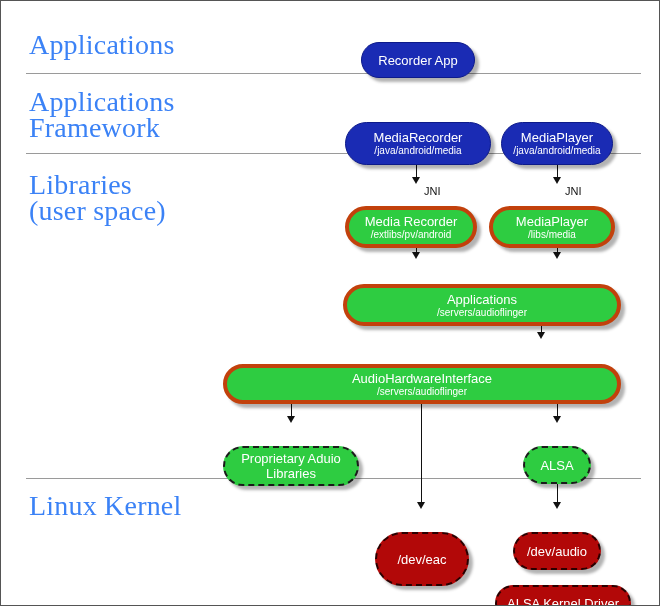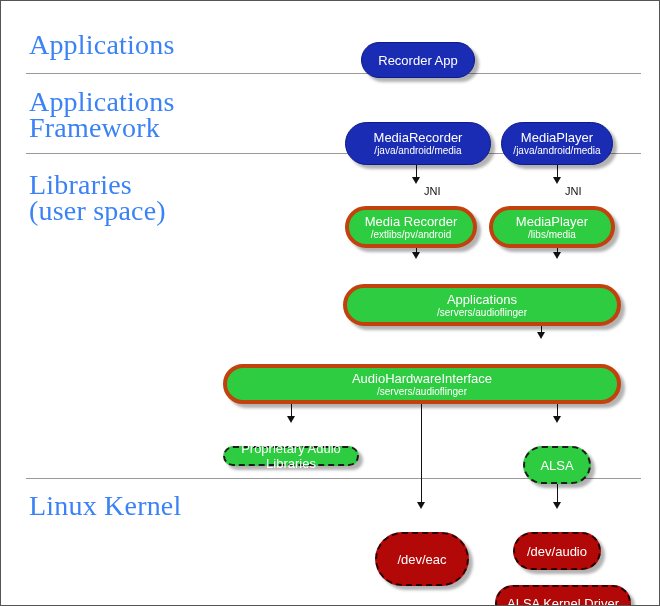--- a/index.html
+++ b/index.html
@@ -190,21 +190,21 @@
   <div class="node green" style="left:342px; top:256px; width:278px; height:42px;">
     <div class="node-title">Applications</div>
     <div class="node-sub">/servers/audioflinger</div>
   </div>
 
   <div class="node green" style="left:222px; top:336px; width:398px; height:40px;">
     <div class="node-title">AudioHardwareInterface</div>
     <div class="node-sub">/servers/audioflinger</div>
   </div>
 
-  <div class="node green-dashed wrap" style="left:222px; top:418px; width:136px; height:20px;">
+  <div class="node green-dashed wrap" style="left:222px; top:418px; width:136px; height:40px;">
     <div class="node-title">Proprietary Aduio
 Libraries</div>
   </div>
 
   <div class="node green-dashed" style="left:522px; top:418px; width:68px; height:38px;">
     <div class="node-title">ALSA</div>
   </div>
 
   <div class="node red-dashed" style="left:374px; top:504px; width:94px; height:54px;">
     <div class="node-title">/dev/eac</div>

